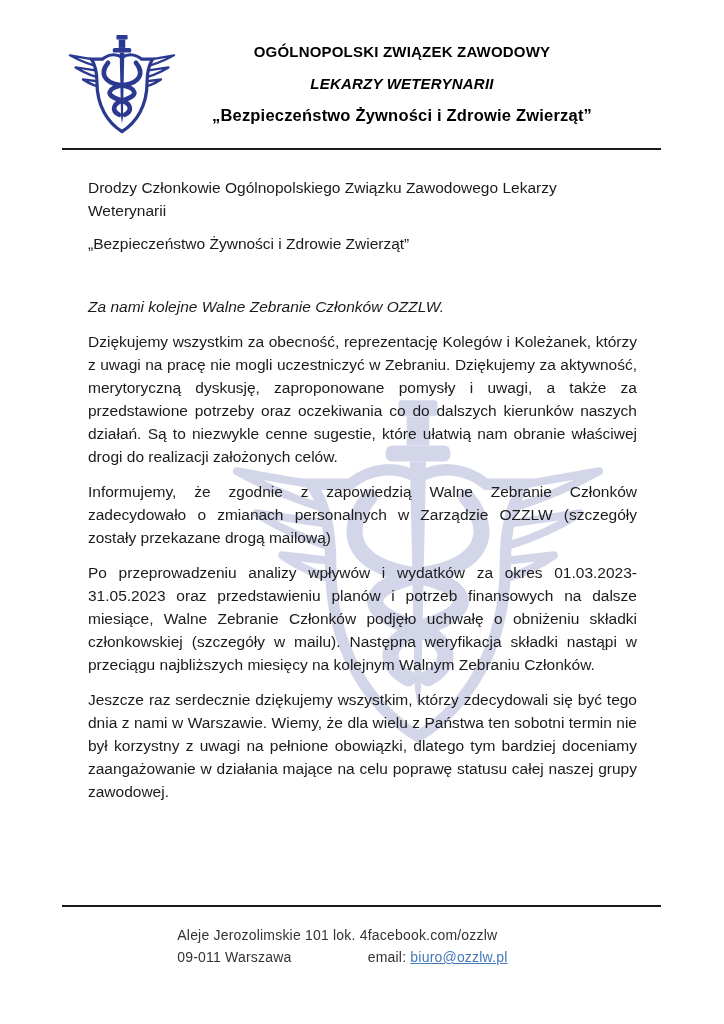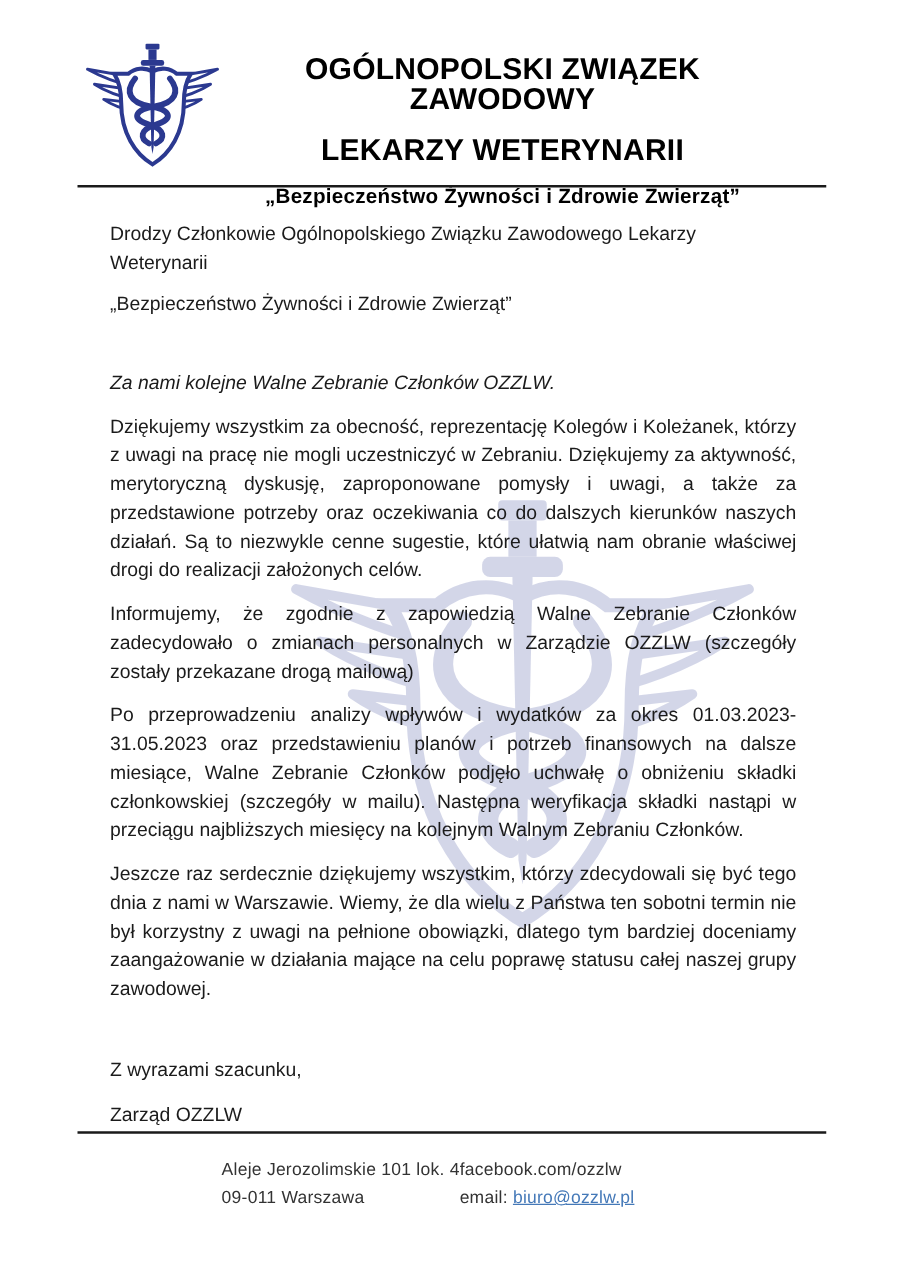--- a/index.html
+++ b/index.html
@@ -11,22 +11,22 @@
     font-family:"Liberation Sans", sans-serif;
     color:#1b1b1b;
     overflow:hidden;
   }
   
   .header { position:absolute; left:62px; top:34px; width:600px; z-index:2; }
   .header-inner { display:flex; align-items:flex-start; }
   .logo-wrap { width:124px; height:104px; flex:none; }
   .logo-main { width:120px; height:104px; display:block; }
   .header-text { width:412px; margin-left:10px; text-align:center; padding-top:10px; }
-  .org-line { font-size:24px; font-weight:bold; letter-spacing:0.2px; line-height:1; color:#000; }
-  .org-line2 { margin-top:17px; }
+  .org-line { font-size:15px; font-weight:bold; letter-spacing:0.2px; line-height:1; color:#000; }
+  .org-line2 { margin-top:17px;font-style:italic; }
   .motto { font-size:16.5px; font-weight:bold; margin-top:15px; color:#000; letter-spacing:0.2px; }
   .top-rule { position:absolute; left:62px; top:148px; width:599px; border:none; border-top:2.5px solid #1a1a1a; z-index:2; }
   
   .watermark {
     position:absolute; left:224px; top:392px;
     width:388px; height:372px;
     opacity:0.20; z-index:0;
     pointer-events:none;
   }
   .watermark svg { width:100%; height:100%; }
@@ -112,24 +112,20 @@
       <p class="sal1">Drodzy Członkowie Ogólnopolskiego Związku Zawodowego Lekarzy Weterynarii</p>
       <p class="sal2">„Bezpieczeństwo Żywności i Zdrowie Zwierząt”</p>
     </div>
 
     <p class="para-first">Za nami kolejne Walne Zebranie Członków OZZLW.</p>
     <p class="para-just">Dziękujemy wszystkim za obecność, reprezentację Kolegów i Koleżanek, którzy z uwagi na pracę nie mogli uczestniczyć w Zebraniu. Dziękujemy za aktywność, merytoryczną dyskusję, zaproponowane pomysły i uwagi, a także za przedstawione potrzeby oraz oczekiwania co do dalszych kierunków naszych działań. Są to niezwykle cenne sugestie, które ułatwią nam obranie właściwej drogi do realizacji założonych celów.</p>
     <p class="para-just">Informujemy, że zgodnie z zapowiedzią Walne Zebranie Członków zadecydowało o zmianach personalnych w Zarządzie OZZLW (szczegóły zostały przekazane drogą mailową)</p>
     <p class="para-just">Po przeprowadzeniu analizy wpływów i wydatków za okres 01.03.2023-31.05.2023 oraz przedstawieniu planów i potrzeb finansowych na dalsze miesiące, Walne Zebranie Członków podjęło uchwałę o obniżeniu składki członkowskiej (szczegóły w mailu). Następna weryfikacja składki nastąpi w przeciągu najbliższych miesięcy na kolejnym Walnym Zebraniu Członków.</p>
     <p class="para-just">Jeszcze raz serdecznie dziękujemy wszystkim, którzy zdecydowali się być tego dnia z nami w Warszawie. Wiemy, że dla wielu z Państwa ten sobotni termin nie był korzystny z uwagi na pełnione obowiązki, dlatego tym bardziej doceniamy zaangażowanie w działania mające na celu poprawę statusu całej naszej grupy zawodowej.</p>
 
-    <div class="closing">
-      <p class="close1">Z wyrazami szacunku,</p>
-      <p class="close2">Zarząd OZZLW</p>
-    </div>
   </div>
 
   <hr class="footer-rule">
   <div class="footer">
     <div class="footer-left">
       <div>Aleje Jerozolimskie 101 lok. 4</div>
       <div>09-011 Warszawa</div>
     </div>
     <div class="footer-right">
       <div>facebook.com/ozzlw</div>

